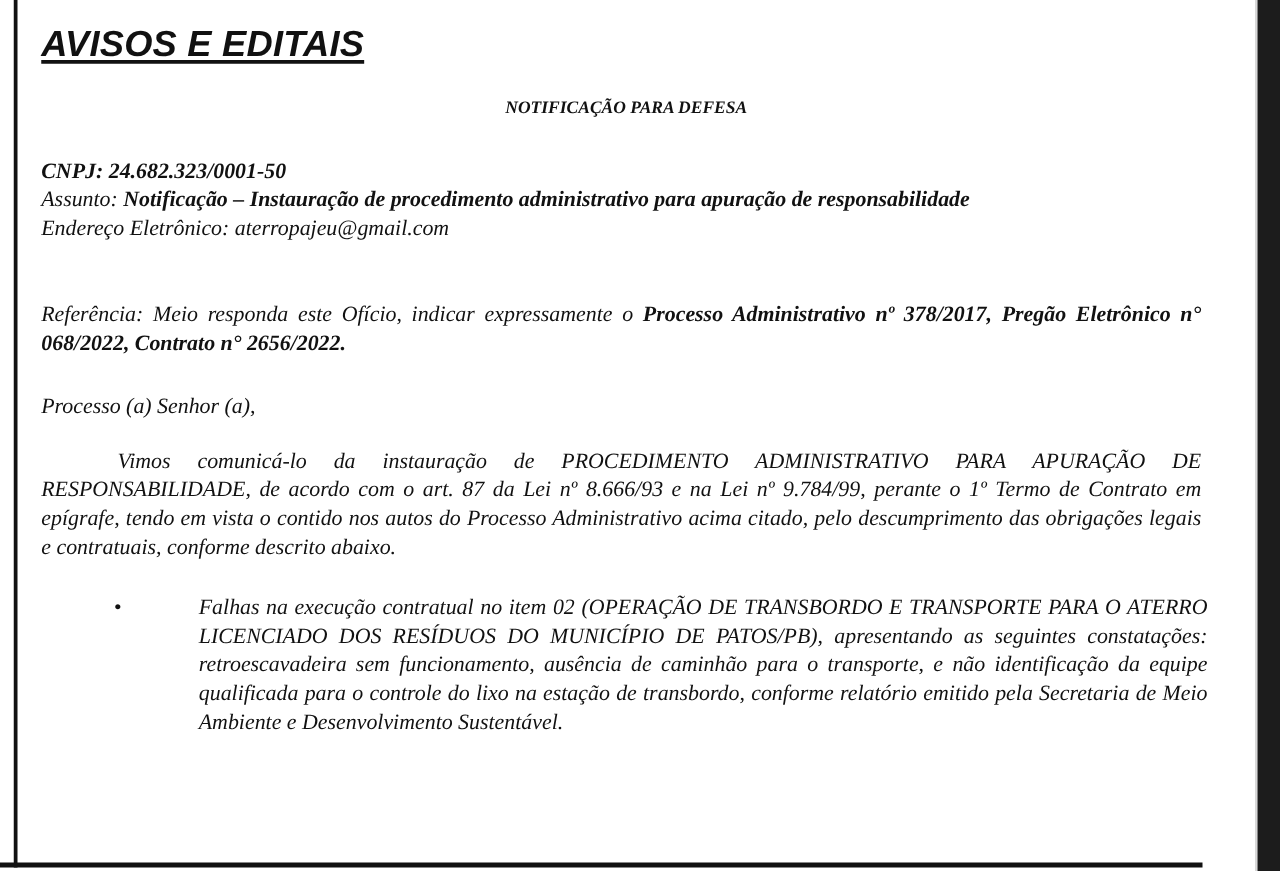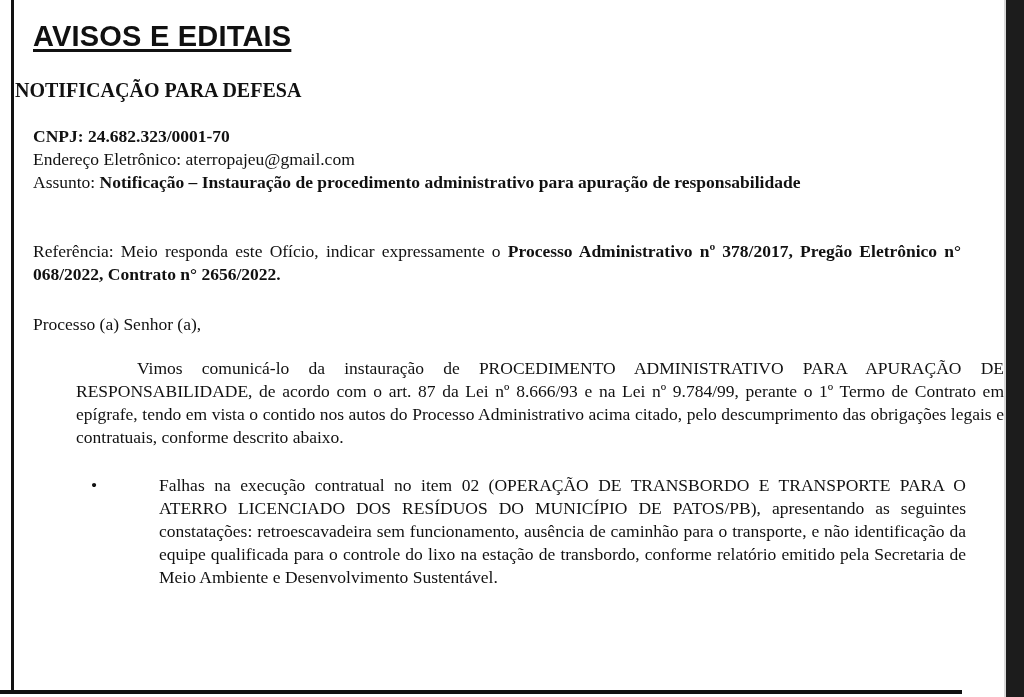--- a/index.html
+++ b/index.html
@@ -1,64 +1,64 @@
 <!DOCTYPE html>
 <html><head>
 <meta charset="utf-8">
 <style>
   html, body { margin:0; padding:0; }
   body {
     width:1024px; height:697px; overflow:hidden; position:relative;
     background:#ffffff; color:#111;
     font-family: "Liberation Serif", serif;
   }
-  .page { position:absolute; left:0; top:0; width:1008px; height:615px; background:#fff; }
+  .page { position:absolute; left:0; top:0; width:1008px; height:615px; background:#fff;font-style:italic; }
   .left-rule { position:absolute; left:11px; top:0; width:3px; height:694px; background:#111; }
   .bottom-rule { position:absolute; left:0; top:690px; width:962px; height:4px; background:#111; }
   .right-edge { position:absolute; left:1004px; top:0; width:2px; height:697px; background:#d8d8d8; }
   .dark-strip { position:absolute; left:1006px; top:0; width:18px; height:697px; background:#1c1c1c; }
 
   .section-title {
     position:absolute; left:33px; top:20px;
     font-family:"Liberation Sans", sans-serif; font-weight:bold; font-size:29px;
     text-decoration:underline; text-decoration-thickness:3px; text-underline-offset:3px;
     letter-spacing:0.2px; margin:0;
   }
   .doc-title {
-    position:absolute; left:15px; width:994px; top:79px; 
-    font-weight:bold; font-size:20px; margin:0;
+    position:absolute; left:4px; width:994px; top:79px; text-align:center;
+    font-weight:bold; font-size:14px; margin:0;
   }
   .body-text { font-size:17.5px; line-height:23px; }
   .blk { position:absolute; left:33px; width:928px; margin:0; }
   .just { text-align:justify; text-align-last:left; }
   .bold { font-weight:bold; }
 
   .addr { top:125px; }
   .ref { top:240px; }
   .greet { top:313px; }
-  .para { top:357px; text-indent:61px;margin-left:43px; }
+  .para { top:357px; text-indent:61px; }
   .bullet-wrap { position:absolute; left:33px; width:928px; top:474px; }
   .bullet-dot { position:absolute; left:58px; top:0; font-size:17.5px; line-height:23px; }
   .bullet-text { position:absolute; left:126px; width:807px; margin:0; }
 </style>
 </head>
 <body>
 
 <div class="page">
   <div class="left-rule"></div>
   <div class="bottom-rule"></div>
 
   <h1 class="section-title">AVISOS E EDITAIS</h1>
 
   <h2 class="doc-title">NOTIFICAÇÃO PARA DEFESA</h2>
 
   <div class="blk addr body-text">
-    <div class="bold">CNPJ: 24.682.323/0001-70</div>
+    <div class="bold">CNPJ: 24.682.323/0001-50</div>
+    <div><span>Assunto: </span><span class="bold">Notificação – Instauração de procedimento administrativo para apuração de responsabilidade</span></div>
     <div><span>Endereço Eletrônico: </span><span>aterropajeu@gmail.com</span></div>
-    <div><span>Assunto: </span><span class="bold">Notificação – Instauração de procedimento administrativo para apuração de responsabilidade</span></div>
   </div>
 
   <p class="blk ref body-text just"><span>Referência: Meio responda este Ofício, indicar expressamente o </span><span class="bold">Processo Administrativo nº 378/2017</span><span class="bold">, </span><span class="bold">Pregão Eletrônico n° 068/2022, Contrato n° 2656/2022.</span></p>
 
   <p class="blk greet body-text">Processo (a) Senhor (a),</p>
 
   <p class="blk para body-text just">Vimos comunicá-lo da instauração de PROCEDIMENTO ADMINISTRATIVO PARA APURAÇÃO DE RESPONSABILIDADE, de acordo com o art. 87 da Lei nº 8.666/93 e na Lei nº 9.784/99, perante o 1º Termo de Contrato em epígrafe, tendo em vista o contido nos autos do Processo Administrativo acima citado, pelo descumprimento das obrigações legais e contratuais, conforme descrito abaixo.</p>
 
   <div class="bullet-wrap body-text">
     <span class="bullet-dot">•</span>

